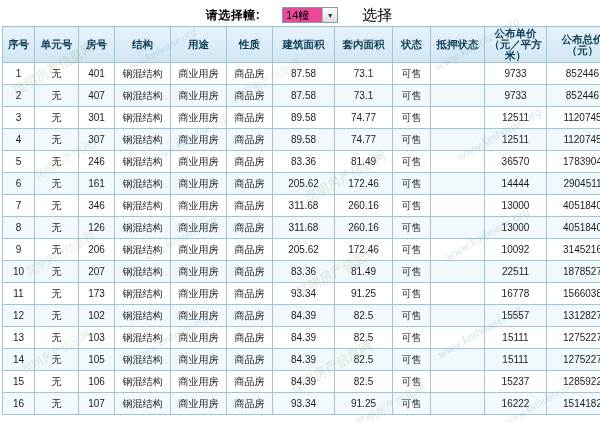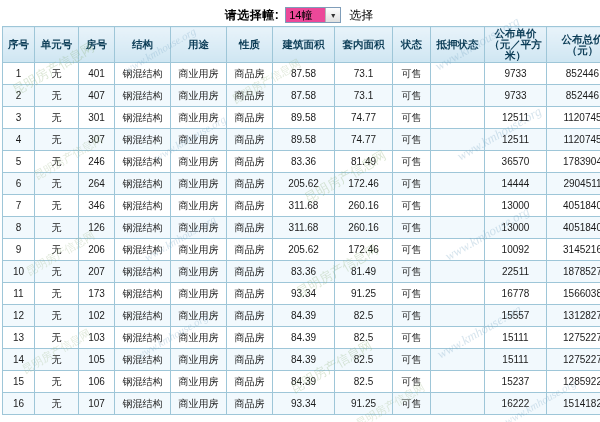--- a/index.html
+++ b/index.html
@@ -21,21 +21,21 @@
     height: 422px;
     position: relative;
     background: #ffffff;
   }
   
   .selector-bar {
     height: 26px;
     display: flex;
     align-items: center;
     justify-content: center;
-    gap: 6px;
+    gap: 22px;
     padding-top: 4px;
     box-sizing: border-box;
   }
   .selector-label {
     font-weight: bold;
     font-size: 12px;
     color: #000;
     letter-spacing: 0.5px;
   }
   .selector-select {
@@ -61,21 +61,21 @@
     background: linear-gradient(#fdfdfd, #dfdfdf);
     border-left: 1px solid #b5b5b5;
     display: flex;
     align-items: center;
     justify-content: center;
     font-size: 7px;
     line-height: 1;
     color: #333;
   }
   .selector-btn {
-    font-size: 12px;
+    font-size: 15px;
     color: #000;
     background: transparent;
     border: none;
     padding: 0 2px;
     cursor: pointer;
     font-family: Liberation Serif, serif;
   }
   
   .table-wrap {
     padding: 0 2px;
@@ -263,21 +263,21 @@
             <td>83.36</td>
             <td>81.49</td>
             <td class="status">可售</td>
             <td></td>
             <td class="price">36570</td>
             <td class="total">1783904</td>
           </tr>
           <tr>
             <td class="num">6</td>
             <td>无</td>
-            <td>264</td>
+            <td>161</td>
             <td>钢混结构</td>
             <td>商业用房</td>
             <td>商品房</td>
             <td>205.62</td>
             <td>172.46</td>
             <td class="status">可售</td>
             <td></td>
             <td class="price">14444</td>
             <td class="total">2904511</td>
           </tr>

